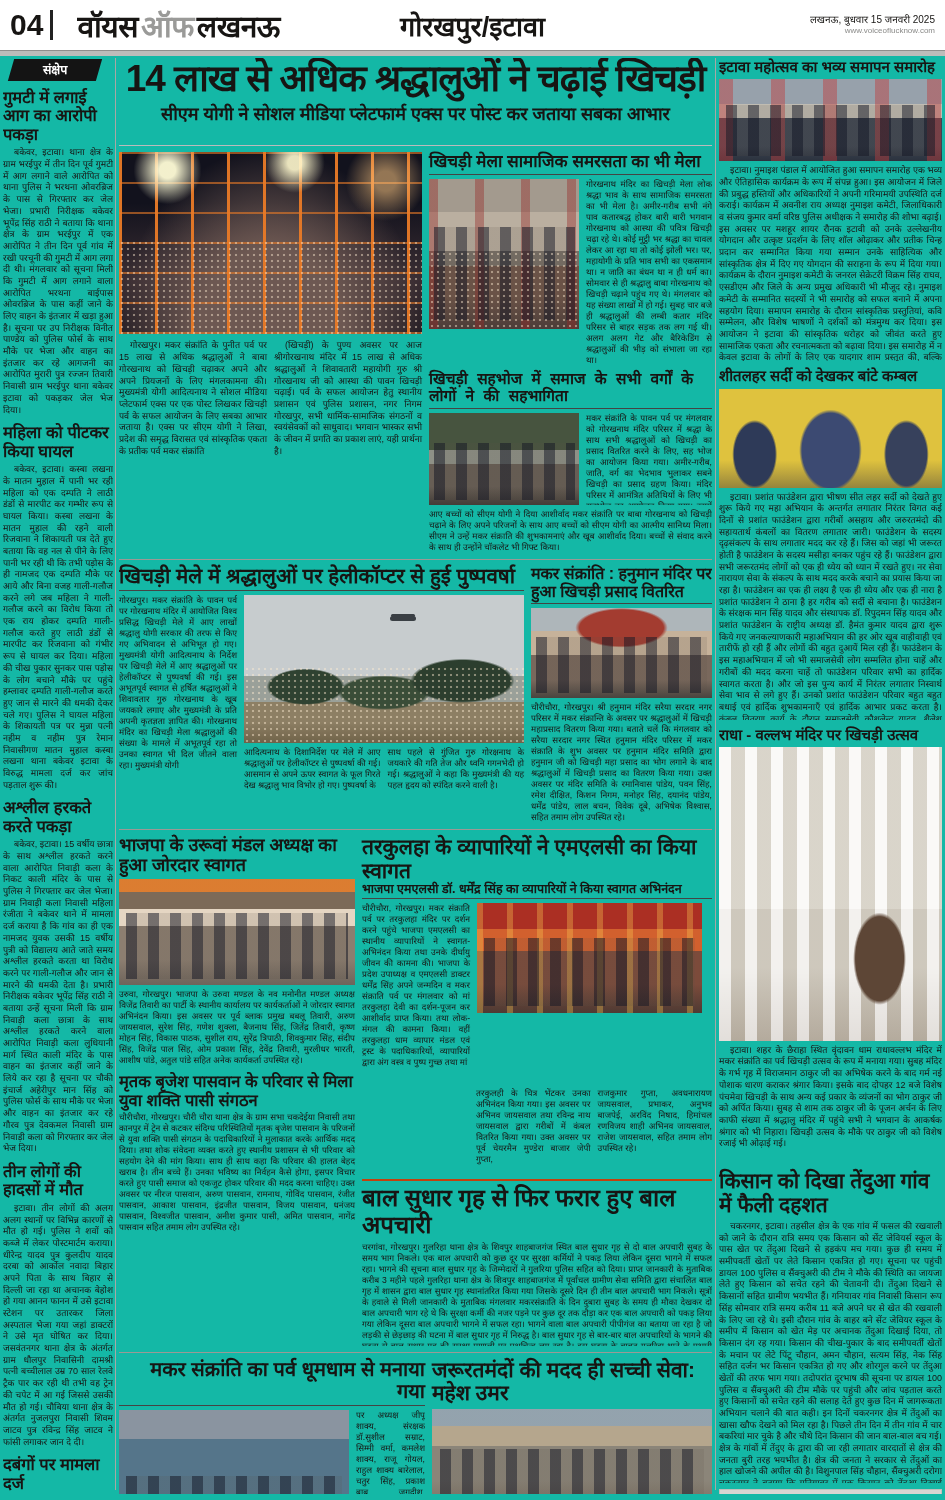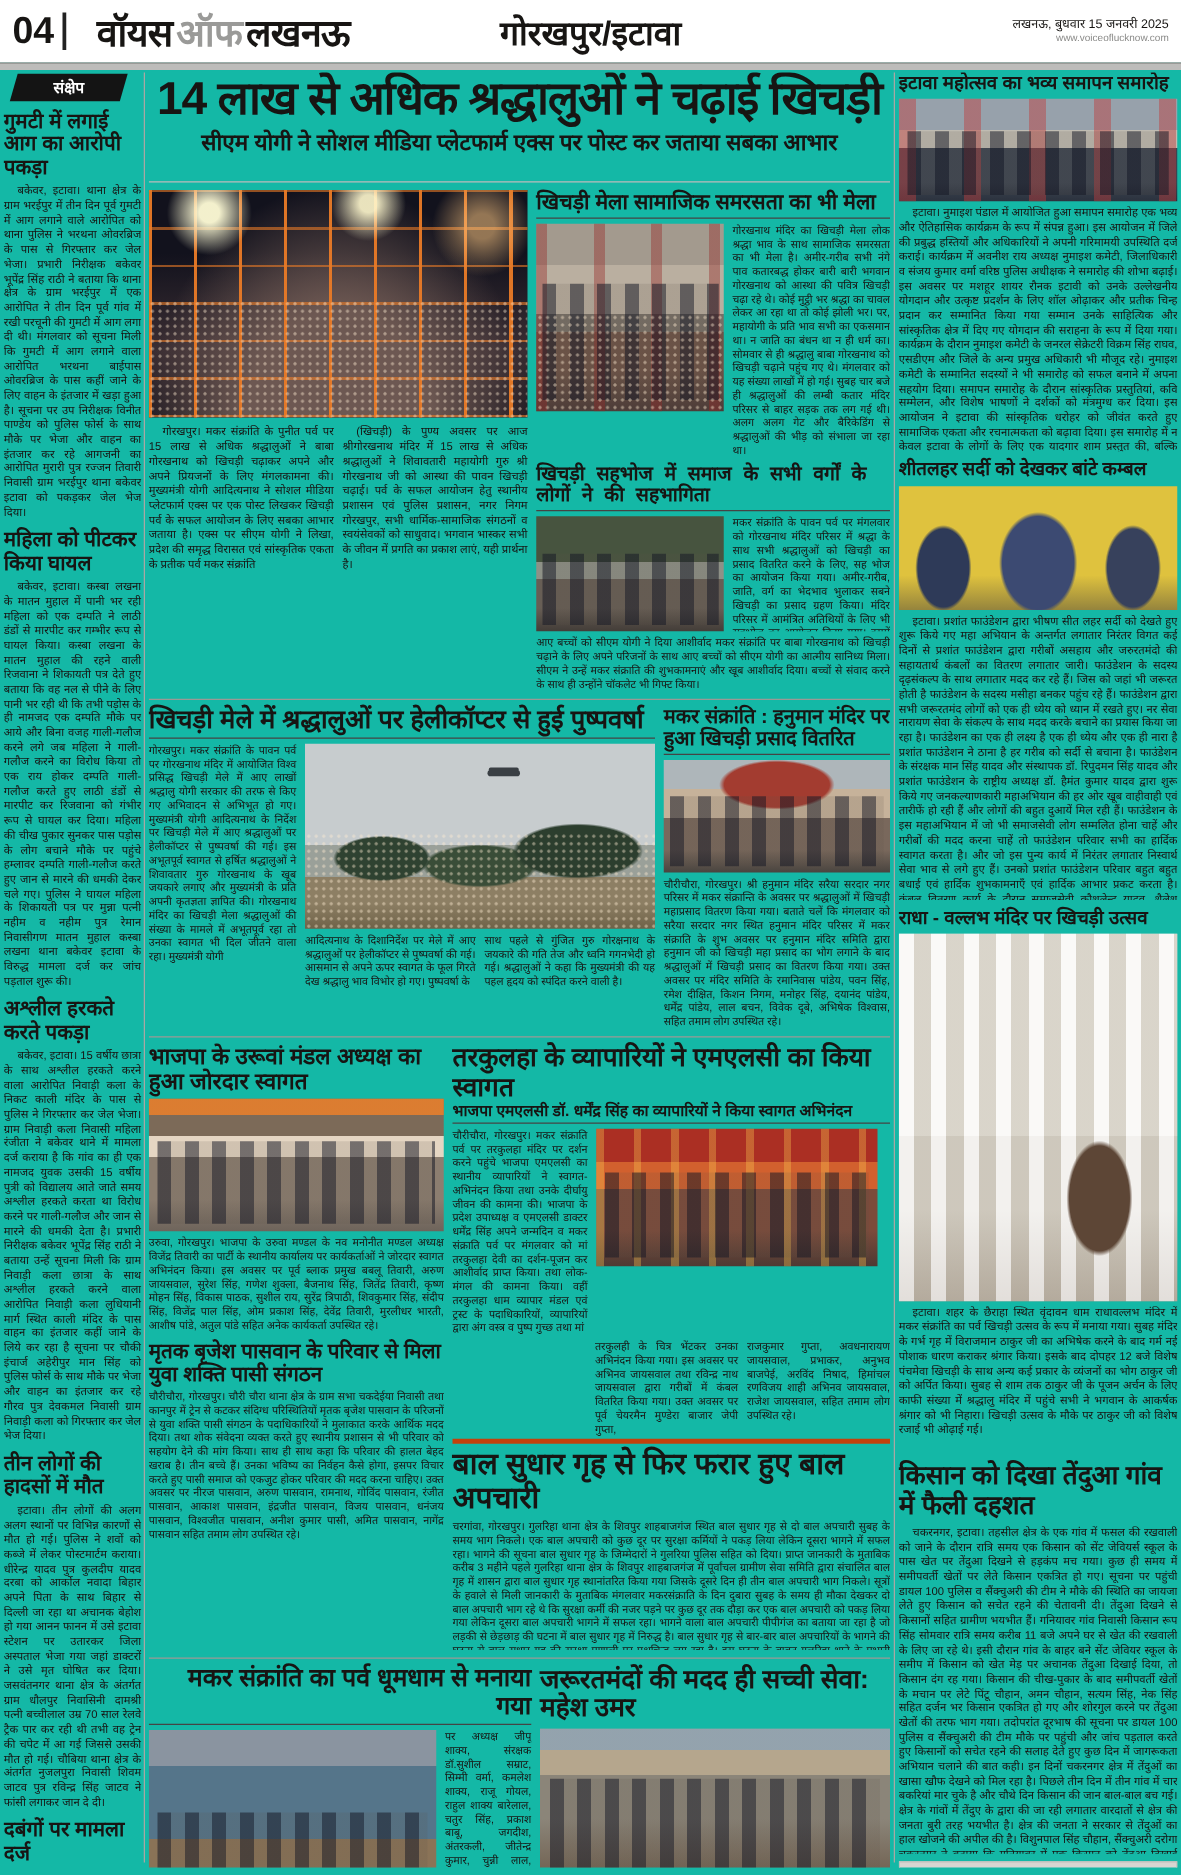--- a/index.html
+++ b/index.html
@@ -199,25 +199,25 @@
         <div class="sec-h" style="font-size:16.5px;margin-top:6px;">मृतक बृजेश पासवान के परिवार से मिला युवा शक्ति पासी संगठन</div>
         <div class="b2" style="margin-top:3px;">चौरीचौरा, गोरखपुर। चौरी चौरा थाना क्षेत्र के ग्राम सभा चकदेईया निवासी तथा कानपुर में ट्रेन से कटकर संदिग्ध परिस्थितियों मृतक बृजेश पासवान के परिजनों से युवा शक्ति पासी संगठन के पदाधिकारियों ने मुलाकात करके आर्थिक मदद दिया। तथा शोक संवेदना व्यक्त करते हुए स्थानीय प्रशासन से भी परिवार को सहयोग देने की मांग किया। साथ ही साथ कहा कि परिवार की हालत बेहद खराब है। तीन बच्चे हैं। उनका भविष्य का निर्वहन कैसे होगा, इसपर विचार करते हुए पासी समाज को एकजुट होकर परिवार की मदद करना चाहिए। उक्त अवसर पर नीरज पासवान, अरुण पासवान, रामनाथ, गोविंद पासवान, रंजीत पासवान, आकाश पासवान, इंद्रजीत पासवान, विजय पासवान, धनंजय पासवान, विश्वजीत पासवान, अनीश कुमार पासी, अमित पासवान, नागेंद्र पासवान सहित तमाम लोग उपस्थित रहे।</div>
       </div>
       <div class="grow">
         <div class="sec-h" style="font-size:21px;">तरकुलहा के व्यापारियों ने एमएलसी का किया स्वागत</div>
         <div class="sec-h u" style="font-size:12.5px;">भाजपा एमएलसी डॉ. धर्मेंद्र सिंह का व्यापारियों ने किया स्वागत अभिनंदन</div>
         <div class="flex">
           <div class="b2" style="width:108px;flex:none;">चौरीचौरा, गोरखपुर। मकर संक्राति पर्व पर तरकुलहा मंदिर पर दर्शन करने पहुंचे भाजपा एमएलसी का स्थानीय व्यापारियों ने स्वागत-अभिनंदन किया तथा उनके दीर्घायु जीवन की कामना की। भाजपा के प्रदेश उपाध्यक्ष व एमएलसी डाक्टर धर्मेंद्र सिंह अपने जन्मदिन व मकर संक्राति पर्व पर मंगलवार को मां तरकुलहा देवी का दर्शन-पूजन कर आशीर्वाद प्राप्त किया। तथा लोक-मंगल की कामना किया। वहीं तरकुलहा धाम व्यापार मंडल एवं ट्रस्ट के पदाधिकारियों, व्यापारियों द्वारा अंग वस्त्र व पुष्प गुच्छ तथा मां</div>
           <div class="ph ph-mlc figs" style="width:225px;height:110px;"></div>
         </div>
-        <div class="flex" style="margin-top:4px;margin-left:114px;">
+        <div class="flex" style="margin-top:20px;margin-left:114px;">
           <div class="b2 grow">तरकुलही के चित्र भेंटकर उनका अभिनंदन किया गया। इस अवसर पर अभिनव जायसवाल तथा रविन्द्र नाथ जायसवाल द्वारा गरीबों में कंबल वितरित किया गया। उक्त अवसर पर पूर्व चेयरमैन मुण्डेरा बाजार जेपी गुप्ता,</div>
           <div class="b2 grow">राजकुमार गुप्ता, अवधनारायण जायसवाल, प्रभाकर, अनुभव बाजपेई, अरविंद निषाद, हिमांचल रणविजय शाही अभिनव जायसवाल, राजेश जायसवाल, सहित तमाम लोग उपस्थित रहे।</div>
         </div>
-        <div class="sec-h" style="font-size:24px;margin-top:2px;border-top:4px solid #c2410c;padding-top:4px;">बाल सुधार गृह से फिर फरार हुए बाल अपचारी</div>
+        <div class="sec-h" style="font-size:24px;margin-top:14px;border-top:2px solid #c2410c;padding-top:4px;">बाल सुधार गृह से फिर फरार हुए बाल अपचारी</div>
         <div class="b2" style="margin-top:3px;height:104px;overflow:hidden;">चरगांवा, गोरखपुर। गुलरिहा थाना क्षेत्र के शिवपुर शाहबाजगंज स्थित बाल सुधार गृह से दो बाल अपचारी सुबह के समय भाग निकले। एक बाल अपचारी को कुछ दूर पर सुरक्षा कर्मियों ने पकड़ लिया लेकिन दूसरा भागने में सफल रहा। भागने की सूचना बाल सुधार गृह के जिम्मेदारों ने गुलरिया पुलिस सहित को दिया। प्राप्त जानकारी के मुताबिक करीब 3 महीने पहले गुलरिहा थाना क्षेत्र के शिवपुर शाहबाजगंज में पूर्वांचल ग्रामीण सेवा समिति द्वारा संचालित बाल गृह में शासन द्वारा बाल सुधार गृह स्थानांतरित किया गया जिसके दूसरे दिन ही तीन बाल अपचारी भाग निकले। सूत्रों के हवाले से मिली जानकारी के मुताबिक मंगलवार मकरसंक्राति के दिन दुबारा सुबह के समय ही मौका देखकर दो बाल अपचारी भाग रहे थे कि सुरक्षा कर्मी की नजर पड़ने पर कुछ दूर तक दौड़ा कर एक बाल अपचारी को पकड़ लिया गया लेकिन दूसरा बाल अपचारी भागने में सफल रहा। भागने वाला बाल अपचारी पीपीगंज का बताया जा रहा है जो लड़की से छेड़छाड़ की घटना में बाल सुधार गृह में निरुद्ध है। बाल सुधार गृह से बार-बार बाल अपचारियों के भागने की घटना से बाल सुधार गृह की सुरक्षा प्रणाली पर प्रश्नचिन्ह लग रहा है। इस घटना के बाबत गुलरिहा थाने के प्रभारी निरीक्षक जितेंद्र कुमार सिंह का कहना है कि बाल अपचारी के फरार होने के घटना की जानकारी है व बाल सुधार गृह के अधीक्षक की ओर से तहरीर भी प्राप्त हुई है।</div>
       </div>
     </div>
 
     <div class="row flex">
       <div style="width:306px;flex:none;">
         <div class="sec-h u" style="font-size:20px;text-align:right;">मकर संक्रांति का पर्व धूमधाम से मनाया गया</div>
         <div class="flex">
           <div class="ph ph-khichdi figs" style="width:230px;height:208px;"></div>
           <div class="b2 grow" style="height:208px;overflow:hidden;">पर अध्यक्ष जीपू शाक्य, संरक्षक डॉ.सुशील सम्राट, सिम्मी वर्मा, कमलेश शाक्य, राजू गोयल, राहुल शाक्य बारेलाल, चतुर सिंह, प्रकाश बाबू, जगदीश, अंतरकली, जीतेन्द्र कुमार, चुन्नी लाल, हजूरी सिंह, विनोद कुमार आदि लोग उपस्थित रहे। एकाक्षरानन्द आश्रम बिरारी में भी खिचड़ी का प्रसाद वितरित किया गया। इस मौके पर स्वामी नरेश्वर महाराज, शरद शुक्ला, सर्वेश मिश्रा, अवध बिहारी तिवारी एड आदि उपस्थित रहे। इसी प्रकार नील कंठ ट्रेडर्स पर भी खिचड़ी का प्रसाद वितरित किया गया। इस अवसर पर अखिलेश तिवारी, सुधीर तिवारी, डॉ. सुशील सम्राट, अभिनंदन तिवारी, बृजनंदन तिवारी, अगम तिवारी, सुयश तिवारी, रिशल तिवारी, सुरचिका तिवारी आदि मौजूद रहे।</div>

